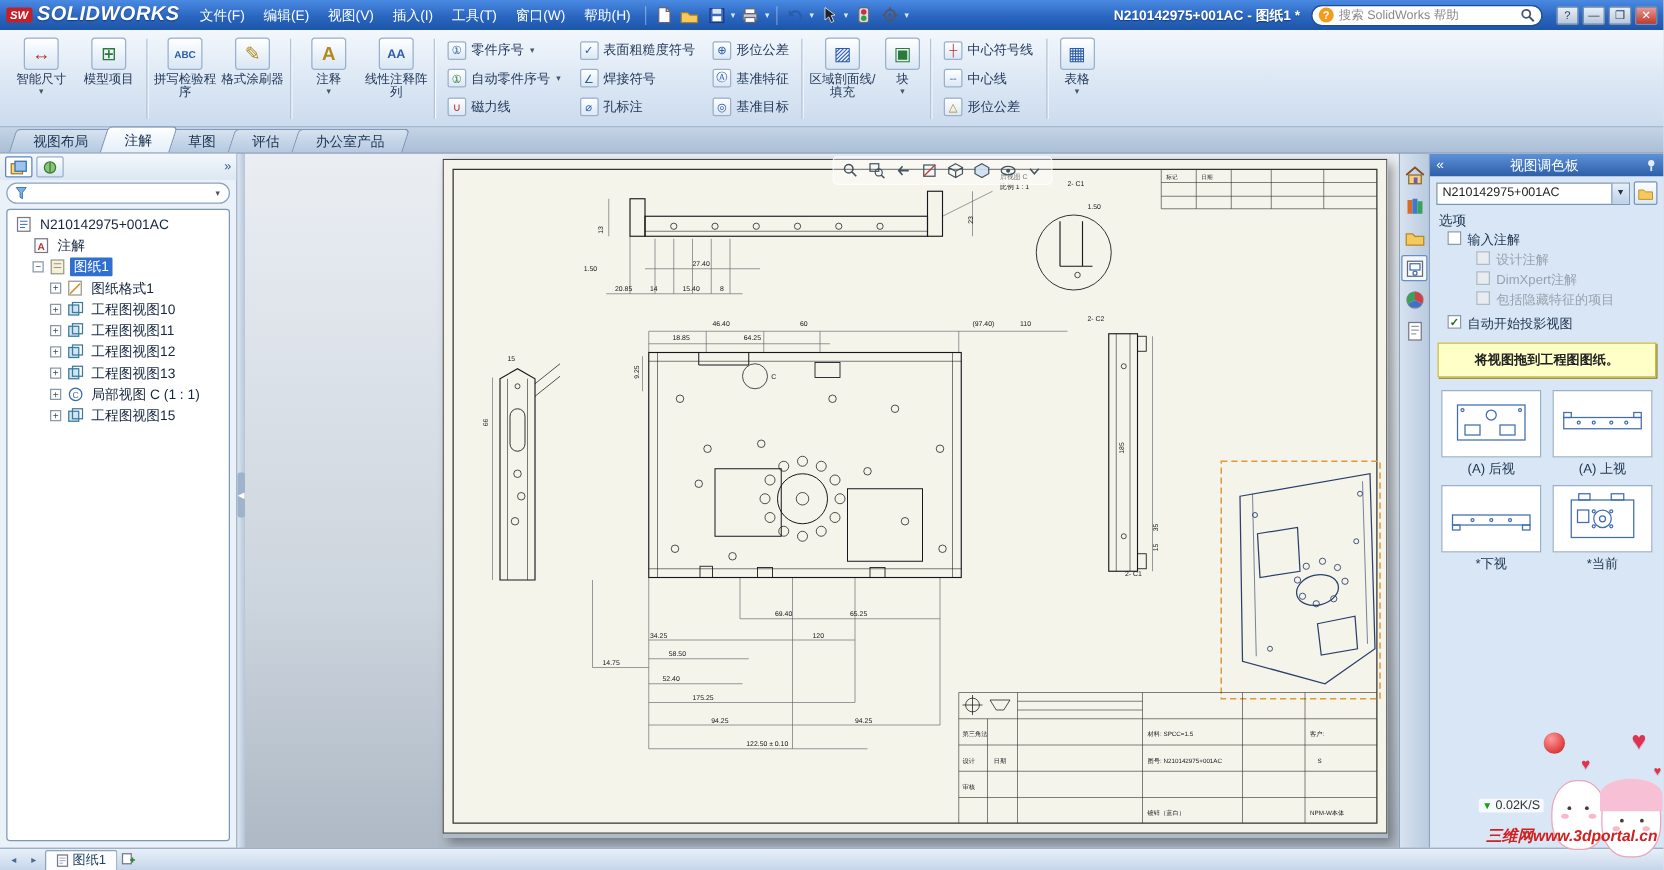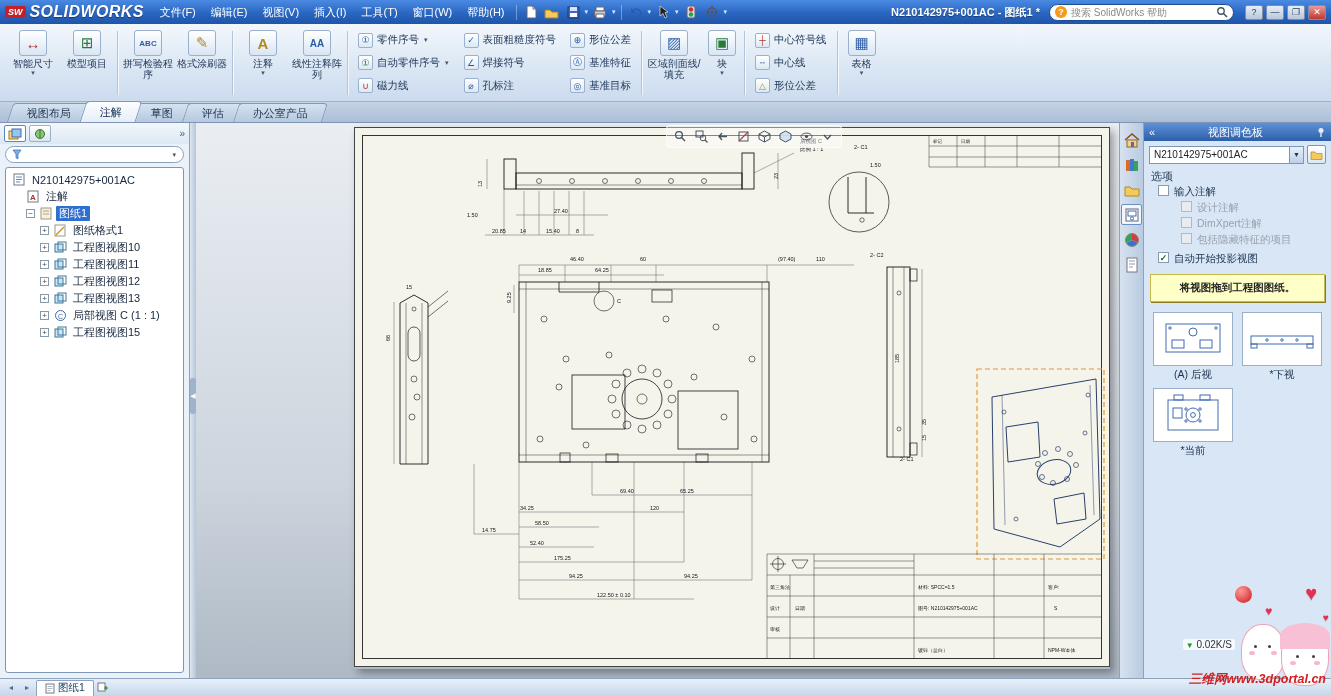--- a/index.html
+++ b/index.html
@@ -93,21 +93,21 @@
 .thumblabel{font-size:10.5px;color:#1c3350;margin-top:2px;padding:0 4px;border-radius:1px}
 .thumbcell.selected .thumblabel{background:#2f6bc4;color:#fff}
 .tsvg{stroke:#3f6db0;fill:none;stroke-width:1}
 
 
 .statusbar{height:18px;background:linear-gradient(#e8f0f9,#c6d6ea);border-top:1px solid #8ca2bd;display:flex;align-items:center;padding:0 4px;font-size:10.5px;color:#24425f;gap:2px}
 .navbtn{width:14px;height:13px;display:flex;align-items:center;justify-content:center;font-size:8px;color:#4a6a90;border:1px solid transparent}
 .sheettab{display:flex;align-items:center;gap:3px;background:#fbfdff;border:1px solid #8ca2bd;border-bottom:none;height:16px;padding:0 8px;border-radius:2px 2px 0 0}
 .netspeed{position:absolute;right:96px;bottom:46px;z-index:85;background:rgba(255,255,255,.75);padding:0 3px;font-size:10px;color:#333;border-radius:2px}
 .netspeed .na{color:#18a018;font-size:8px}
-.watermark{position:absolute;right:5px;bottom:8px;z-index:95;color:#d02020;font-weight:bold;font-size:12.5px;font-style:italic}
+.watermark{position:absolute;right:5px;bottom:18px;z-index:95;color:#d02020;font-weight:bold;font-size:12.5px;font-style:italic}
 .mascot{position:absolute;right:0;bottom:10px;width:96px;height:104px;z-index:80;pointer-events:none}
 .ball{position:absolute;left:0;top:4px;width:17px;height:17px;border-radius:50%;background:radial-gradient(circle at 35% 30%,#ff9a9a,#cc1515)}
 .bunny{position:absolute;background:#fff;border:1.5px solid #eba3b8;border-radius:46% 46% 42% 42%}
 .b1{left:6px;bottom:6px;width:44px;height:56px}
 .b2{right:2px;bottom:0;width:48px;height:62px}
 .b2::before{content:"";position:absolute;left:-2px;top:-2px;right:-2px;height:26px;background:#f8c0d4;border-radius:50% 50% 0 0}
 .eye{position:absolute;width:3px;height:3px;border-radius:50%;background:#4a3a3a}
 .blush{position:absolute;width:6px;height:4px;border-radius:50%;background:#f8b8c8}
 .heart{position:absolute;color:#e23050;text-shadow:0 1px 1px rgba(120,0,20,.3)}
 </style>
@@ -805,20 +805,34 @@
                 <circle cx="35" cy="16" r="4"></circle>
                 <circle cx="12" cy="12" r="1.2"></circle>
                 <circle cx="58" cy="12" r="1.2"></circle>
               </svg>
             </div>
           <div class="thumblabel">(A) 后视</div>
         </div>
         <div class="thumbcell">
           <div class="thumbimg">
               <svg width="70" height="46" class="tsvg">
+                <rect x="4" y="18" width="62" height="9"></rect>
+                <rect x="4" y="14" width="6" height="4"></rect>
+                <rect x="60" y="14" width="6" height="4"></rect>
+                <circle cx="16" cy="22" r="1.2"></circle>
+                <circle cx="28" cy="22" r="1.2"></circle>
+                <circle cx="42" cy="22" r="1.2"></circle>
+                <circle cx="54" cy="22" r="1.2"></circle>
+              </svg>
+            </div>
+          <div class="thumblabel">(A) 上视</div>
+        </div>
+        <div class="thumbcell">
+          <div class="thumbimg">
+              <svg width="70" height="46" class="tsvg">
                 <rect x="4" y="20" width="62" height="8"></rect>
                 <rect x="4" y="28" width="6" height="4"></rect>
                 <rect x="60" y="28" width="6" height="4"></rect>
                 <circle cx="20" cy="24" r="1.2"></circle>
                 <circle cx="35" cy="24" r="1.2"></circle>
                 <circle cx="50" cy="24" r="1.2"></circle>
               </svg>
             </div>
           <div class="thumblabel">*下视</div>
         </div>

